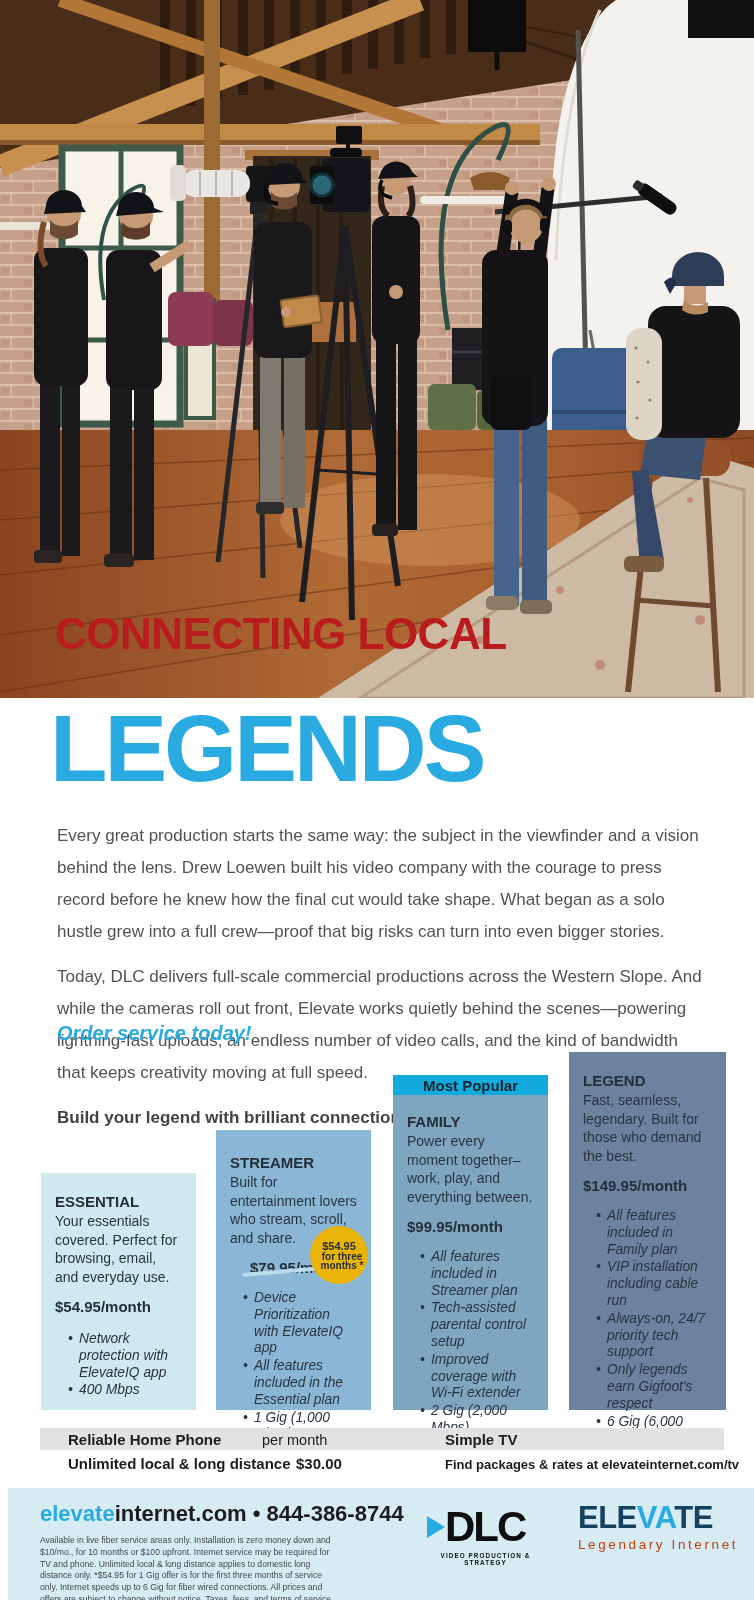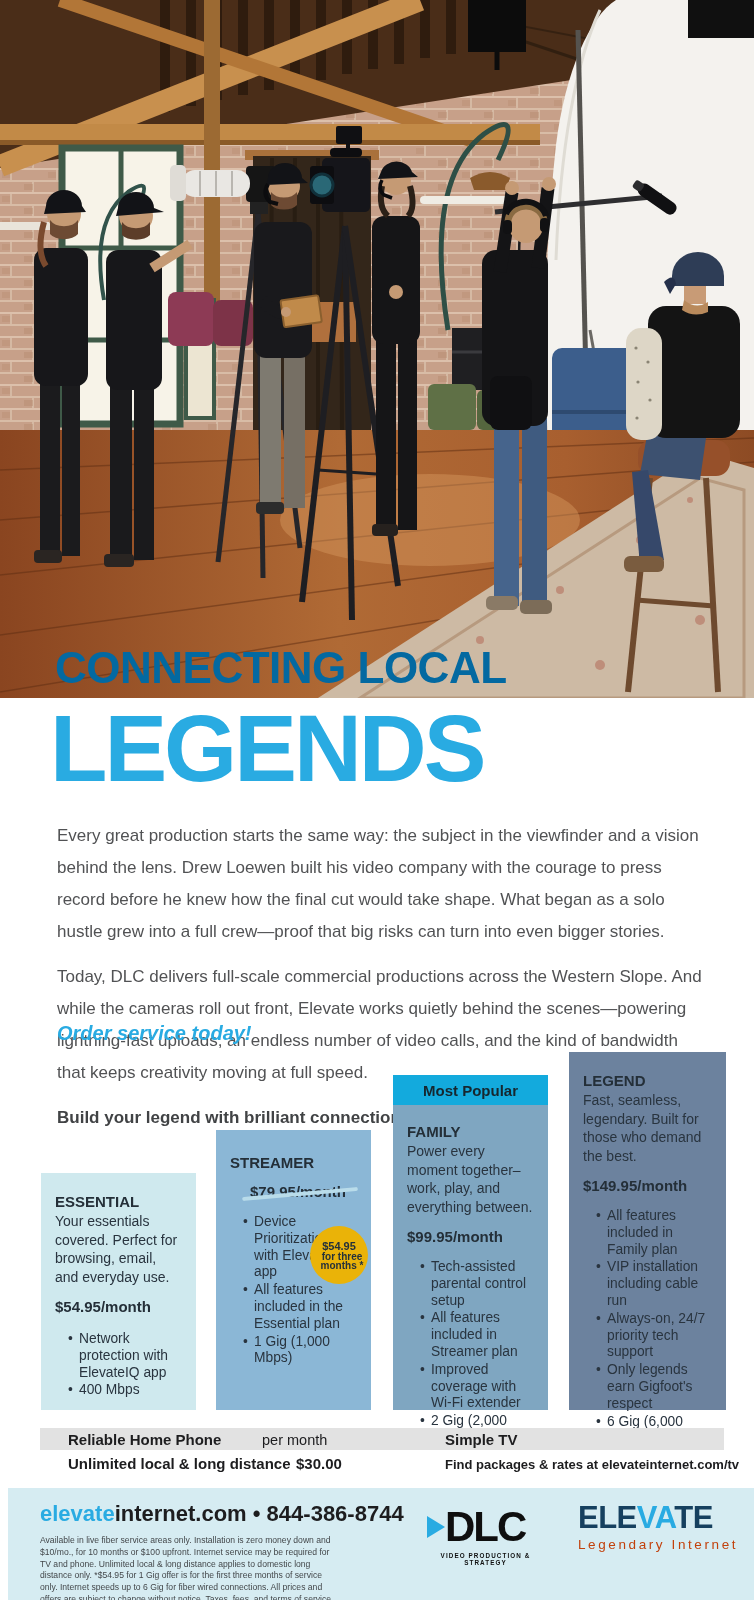--- a/index.html
+++ b/index.html
@@ -4,52 +4,52 @@
 <style>
   * { margin:0; padding:0; box-sizing:border-box; }
   html,body { background:#ffffff; }
   body { font-family:"Liberation Sans", sans-serif; }
   .page { position:relative; width:754px; height:1600px; margin:0 auto; background:#ffffff; overflow:hidden; }
 
   
   .hero { position:absolute; left:0; top:0; width:754px; height:698px; overflow:hidden; }
   .hero svg { display:block; }
   .headline-top {
-    position:absolute; left:55px; top:646px; color:#0369a1;
+    position:absolute; left:55px; top:612px; color:#b91c1c;
     font-size:44px; font-weight:700; letter-spacing:-0.5px; line-height:1;
   }
   .headline-main {
     position:absolute; left:50px; top:702px; color:#29abe2;
     font-size:94px; font-weight:700; letter-spacing:-3px; line-height:1;
   }
 
   
   .body-copy { position:absolute; left:57px; top:820px; width:648px; color:#515254; }
   .body-copy p { font-size:17px; line-height:32px; margin-bottom:13px; }
   .body-copy p.bold { font-weight:700; color:#414345; }
   .cta { position:absolute; left:57px; top:1022px; color:#29abe2; font-size:20px; font-weight:700; font-style:italic; }
 
   
   .plan { position:absolute; color:#29343f; }
   .plan-body { padding:20px 13px 22px 14px; }
   .plan-name { font-size:15px; font-weight:700; margin-bottom:2px; color:#242f38; }
   .plan-desc { font-size:14px; line-height:18.5px; }
   .plan-price { font-size:15px; font-weight:700; margin-top:12px; margin-bottom:5px; color:#242f38; }
-  .plan ul { list-style:none; margin-left:13px; margin-top:14px; }
+  .plan ul { list-style:none; margin-left:13px; margin-top:14px;font-style:italic; }
   .plan li { position:relative; padding-left:11px; font-size:13.8px; line-height:16.8px; margin-bottom:1px; }
   .plan li::before { content:"\2022"; position:absolute; left:0; top:0; }
 
   .plan-essential { left:41px;  top:1173px; width:155px; height:237px; background:#cfe9ee; }
   .plan-essential .plan-price { margin-bottom:16px; }
   .plan-streamer  { left:216px; top:1130px; width:155px; height:280px; background:#8bb7d6; }
   .plan-streamer .plan-body { padding-top:24px; }
   .plan-family    { left:393px; top:1075px; width:155px; height:335px; background:#7fa6c1; }
   .plan-legend    { left:569px; top:1052px; width:157px; height:358px; background:#6c829e; }
 
-  .popular-bar { height:30px; background:#13aadd; display:flex; align-items:center; justify-content:center;
+  .popular-bar { height:20px; background:#13aadd; display:flex; align-items:center; justify-content:center;
                  font-size:15px; font-weight:700; color:#16272f; }
   .plan-family .plan-body { padding-top:18px; }
 
   .price-wrap { position:relative; display:inline-block; margin-left:20px; }
   .strike-line { position:absolute; left:-8px; top:9px; width:116px; height:3.5px; background:#b9dcea;
                  transform:rotate(-5deg); border-radius:2px; }
   .promo-badge { position:absolute; right:3px; top:96px; width:58px; height:58px; border-radius:50%;
                  background:#eab308; display:flex; flex-direction:column; align-items:center; justify-content:center;
                  text-align:center; color:#24313b; }
   .promo-badge .b1 { font-size:11px; font-weight:700; line-height:12px; }
@@ -354,20 +354,21 @@
       <ul>
         <li>Network protection with ElevateIQ app</li>
         <li>400 Mbps</li>
       </ul>
     </div>
   </div>
 
   <div class="plan plan-streamer">
     <div class="plan-body">
       <div class="plan-name">STREAMER</div>
+      <div class="plan-desc">Built for entertainment lovers who stream, scroll, and share.</div>
       <div class="plan-price">
         <span class="price-wrap">
           <span>$79.95/month</span>
           <i class="strike-line"></i>
         </span>
       </div>
       <ul>
         <li>Device Prioritization with ElevateIQ app</li>
         <li>All features included in the Essential plan</li>
         <li>1 Gig (1,000 Mbps)</li>
@@ -380,22 +381,22 @@
     </div>
   </div>
 
   <div class="plan plan-family">
     <div class="popular-bar">Most Popular</div>
     <div class="plan-body">
       <div class="plan-name">FAMILY</div>
       <div class="plan-desc">Power every moment together–work, play, and everything between.</div>
       <div class="plan-price">$99.95/month</div>
       <ul>
+        <li>All features included in Streamer plan</li>
         <li>Tech-assisted parental control setup</li>
-        <li>All features included in Streamer plan</li>
         <li>Improved coverage with Wi-Fi extender</li>
         <li>2 Gig (2,000 Mbps)</li>
       </ul>
     </div>
   </div>
 
   <div class="plan plan-legend">
     <div class="plan-body">
       <div class="plan-name">LEGEND</div>
       <div class="plan-desc">Fast, seamless, legendary. Built for those who demand the best.</div>

